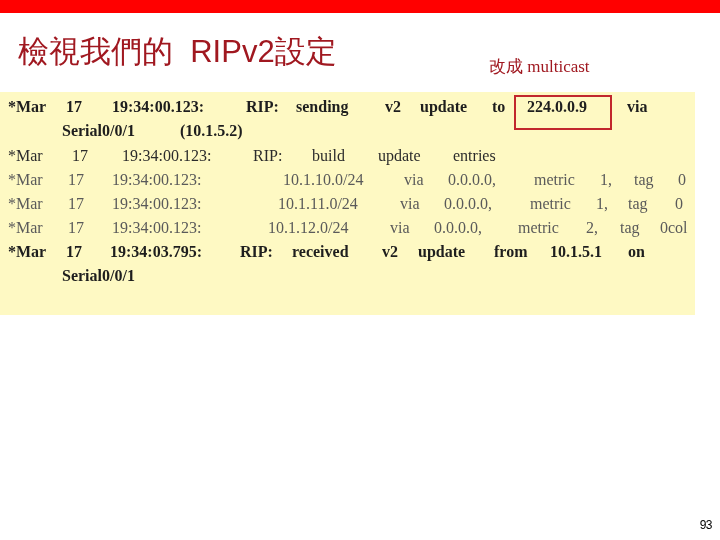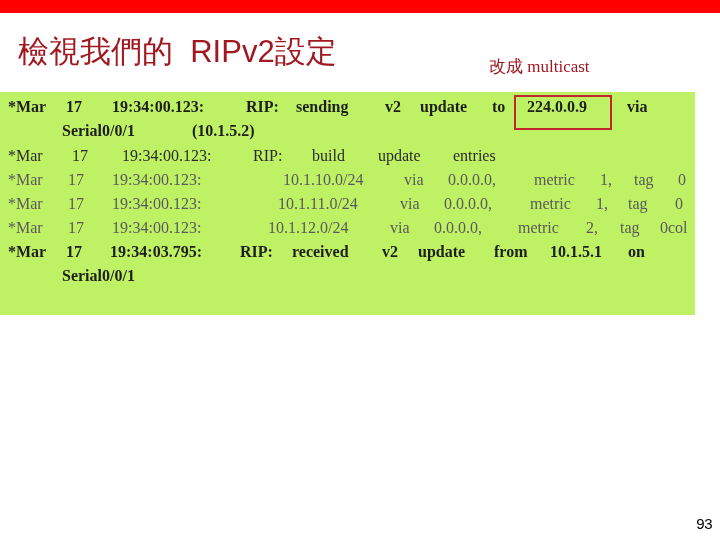--- a/index.html
+++ b/index.html
@@ -50,21 +50,21 @@
     white-space: pre;
   }
 
   
   .console-block {
     position: absolute;
     left: 0px;
     top: 92px;
     width: 695px;
     height: 223px;
-    background: #bef264;
+    background: #fef9c3;
     overflow: hidden;
   }
   .console-inner {
     position: relative;
     width: 100%;
     height: 100%;
   }
   .console-line {
     position: absolute;
     left: 0;
@@ -115,38 +115,38 @@
     box-sizing: border-box;
     background: transparent;
   }
 
   
   .page-number {
     position: absolute;
     right: 8px;
     bottom: 8px;
     font-family: "Liberation Sans", sans-serif;
-    font-size: 15px;
+    font-size: 12px;
     color: #000000;
     letter-spacing: -0.5px;
   }
 </style>
 </head>
 <body>
 
 <div class="top-banner"></div>
 
 <div class="slide-title">檢視我們的  RIPv2設定</div>
 
 <div class="callout">改成 multicast</div>
 
 <div class="console-block">
   <div class="console-inner" id="console-inner">
     <div class="console-line ln0 strong"><span class="cell" style="left: 8px;">*Mar</span><span class="cell" style="left: 66px;">17</span><span class="cell" style="left: 112px;">19:34:00.123:</span><span class="cell" style="left: 246px;">RIP:</span><span class="cell" style="left: 296px;">sending</span><span class="cell" style="left: 385px;">v2</span><span class="cell" style="left: 420px;">update</span><span class="cell" style="left: 492px;">to</span><span class="cell" style="left: 527px;">224.0.0.9</span><span class="cell" style="left: 627px;">via</span></div>
-      <div class="console-line ln1 strong"><span class="cell" style="left: 62px;">Serial0/0/1</span><span class="cell" style="left: 192px; font-family: Liberation Serif, serif;">(10.1.5.2)</span></div>
+      <div class="console-line ln1 strong"><span class="cell" style="left: 62px;">Serial0/0/1</span><span class="cell" style="left: 180px; font-family: Liberation Serif, serif;">(10.1.5.2)</span></div>
       <div class="console-line ln2 semi"><span class="cell" style="left: 8px;">*Mar</span><span class="cell" style="left: 72px;">17</span><span class="cell" style="left: 122px;">19:34:00.123:</span><span class="cell" style="left: 253px;">RIP:</span><span class="cell" style="left: 312px;">build</span><span class="cell" style="left: 378px;">update</span><span class="cell" style="left: 453px;">entries</span></div>
       <div class="console-line ln3 faded"><span class="cell" style="left: 8px;">*Mar</span><span class="cell" style="left: 68px;">17</span><span class="cell" style="left: 112px;">19:34:00.123:</span><span class="cell" style="left: 283px;">10.1.10.0/24</span><span class="cell" style="left: 404px;">via</span><span class="cell" style="left: 448px;">0.0.0.0,</span><span class="cell" style="left: 534px;">metric</span><span class="cell" style="left: 600px;">1,</span><span class="cell" style="left: 634px;">tag</span><span class="cell" style="left: 678px;">0</span></div>
       <div class="console-line ln4 faded"><span class="cell" style="left: 8px;">*Mar</span><span class="cell" style="left: 68px;">17</span><span class="cell" style="left: 112px;">19:34:00.123:</span><span class="cell" style="left: 278px;">10.1.11.0/24</span><span class="cell" style="left: 400px;">via</span><span class="cell" style="left: 444px;">0.0.0.0,</span><span class="cell" style="left: 530px;">metric</span><span class="cell" style="left: 596px;">1,</span><span class="cell" style="left: 628px;">tag</span><span class="cell" style="left: 675px;">0</span></div>
       <div class="console-line ln5 faded"><span class="cell" style="left: 8px;">*Mar</span><span class="cell" style="left: 68px;">17</span><span class="cell" style="left: 112px;">19:34:00.123:</span><span class="cell" style="left: 268px;">10.1.12.0/24</span><span class="cell" style="left: 390px;">via</span><span class="cell" style="left: 434px;">0.0.0.0,</span><span class="cell" style="left: 518px;">metric</span><span class="cell" style="left: 586px;">2,</span><span class="cell" style="left: 620px;">tag</span><span class="cell" style="left: 660px;">0col</span></div>
       <div class="console-line ln6 strong"><span class="cell" style="left: 8px;">*Mar</span><span class="cell" style="left: 66px;">17</span><span class="cell" style="left: 110px;">19:34:03.795:</span><span class="cell" style="left: 240px;">RIP:</span><span class="cell" style="left: 292px;">received</span><span class="cell" style="left: 382px;">v2</span><span class="cell" style="left: 418px;">update</span><span class="cell" style="left: 494px;">from</span><span class="cell" style="left: 550px;">10.1.5.1</span><span class="cell" style="left: 628px;">on</span></div>
       <div class="console-line ln7 strong"><span class="cell" style="left: 62px;">Serial0/0/1</span></div>
       <div class="console-line ln8 semi"><span class="cell" style="left: 4px; margin-top: 24px;">[部分輸出已刪減]</span></div>
       <div class="red-box"></div>
   </div>
 </div>

